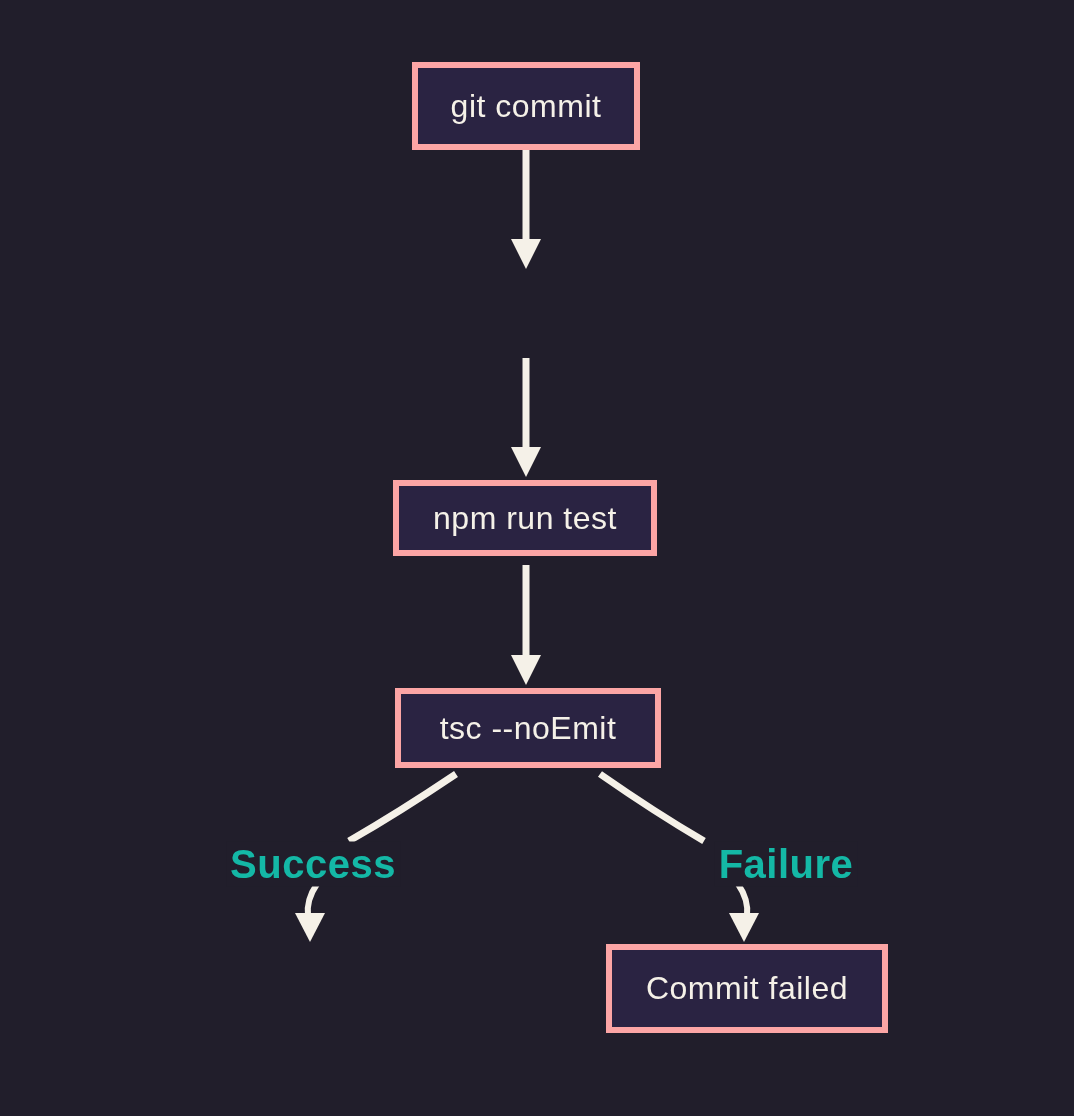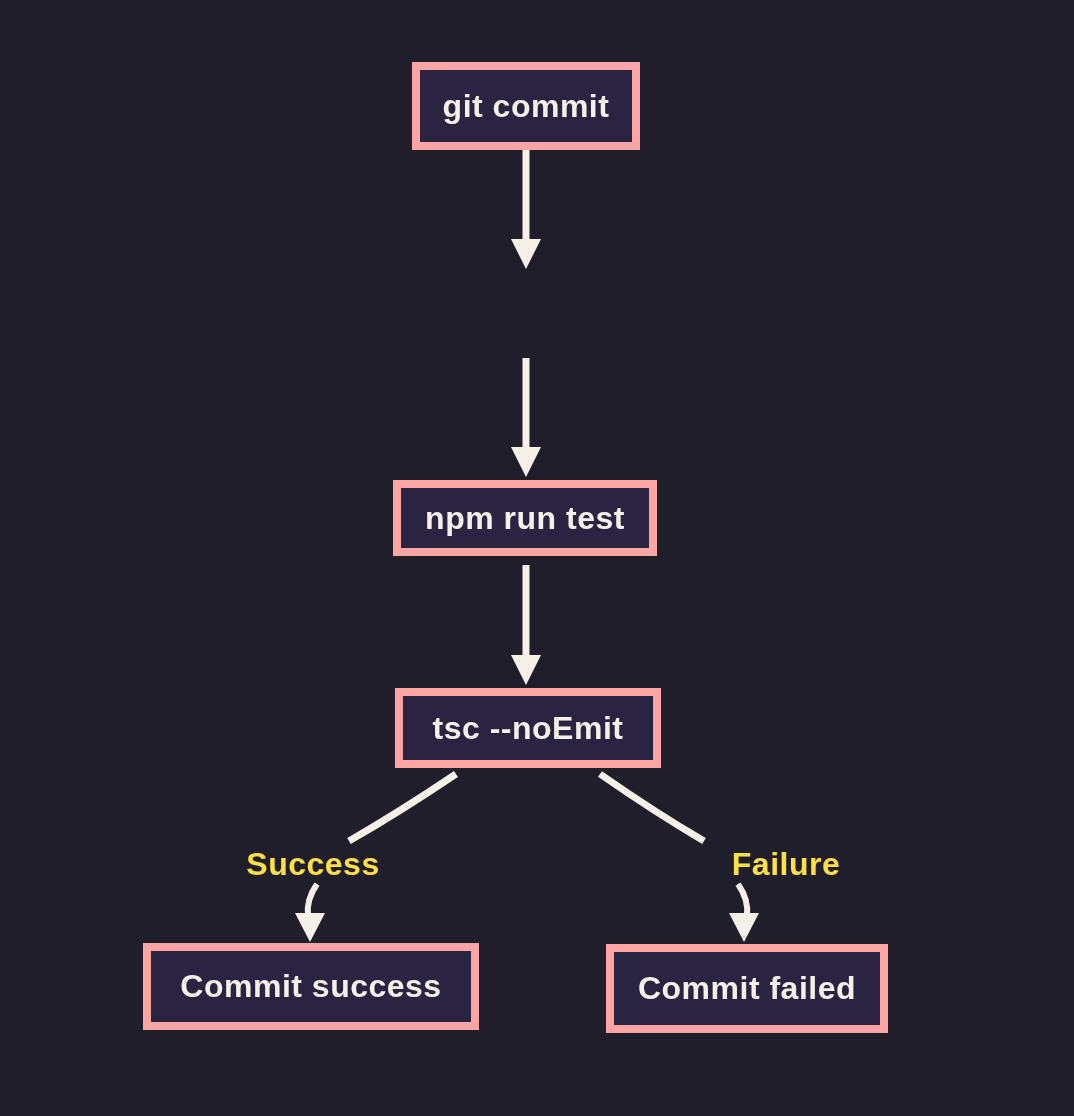--- a/index.html
+++ b/index.html
@@ -14,41 +14,41 @@
   svg.edges {
     position: absolute;
     left: 0; top: 0;
     width: 1074px; height: 1116px;
     pointer-events: none;
   }
   .node {
     position: absolute;
     box-sizing: border-box;
     background: #2a2342;
-    border: 8px solid #fca5a5;
+    border: 6px solid #fca5a5;
     color: #f5f1e8;
     display: flex;
     align-items: center;
     justify-content: center;
     font-size: 32px;
-    font-weight: 700;
+    font-weight: 400;
     letter-spacing: 0.5px;
     white-space: nowrap;
   }
   #n-git-commit      { left: 412px; top: 62px;  width: 228px; height: 88px; }
   #n-husky-hook      { left: 292px; top: 271px; width: 470px; height: 87px; }
   #n-npm-test        { left: 393px; top: 480px; width: 264px; height: 76px; }
   #n-tsc-noemit      { left: 395px; top: 688px; width: 266px; height: 80px; }
   #n-commit-success  { left: 143px; top: 943px; width: 336px; height: 87px; }
   #n-commit-failed   { left: 598px; top: 944px; width: 282px; height: 89px; margin-left: 8px; }
   .edge-label {
     position: absolute;
     transform: translate(-50%, -50%);
-    color: #fde047;
-    font-size: 32px;
+    color: #14b8a6;
+    font-size: 40px;
     font-weight: 600;
     letter-spacing: 0.5px;
     white-space: nowrap;
     background: #211e2b;
     padding: 0 4px;
   }
   #l-success { left: 313px; top: 864px; }
   #l-failure { left: 742px; top: 864px; margin-left: 44px; }
 </style>
 </head>
@@ -93,23 +93,20 @@
 
 
   <div class="node" id="n-npm-test">
     <span>npm run test</span>
   </div>
 
   <div class="node" id="n-tsc-noemit">
     <span>tsc --noEmit</span>
   </div>
 
-  <div class="node" id="n-commit-success">
-    <span>Commit success</span>
-  </div>
 
   <div class="node" id="n-commit-failed">
     <span>Commit failed</span>
   </div>
 
   <div class="edge-label" id="l-success">Success</div>
 
   <div class="edge-label" id="l-failure">Failure</div>
 
 </div>

